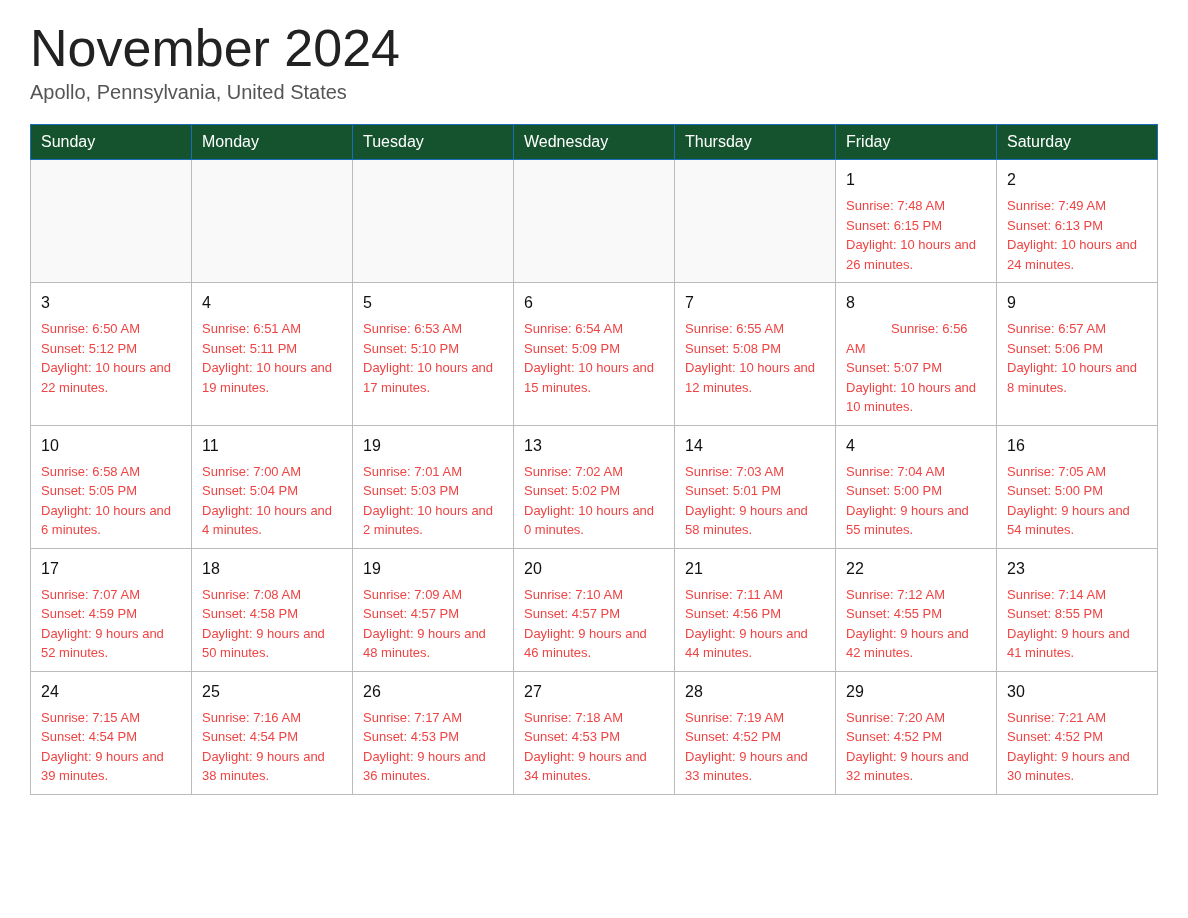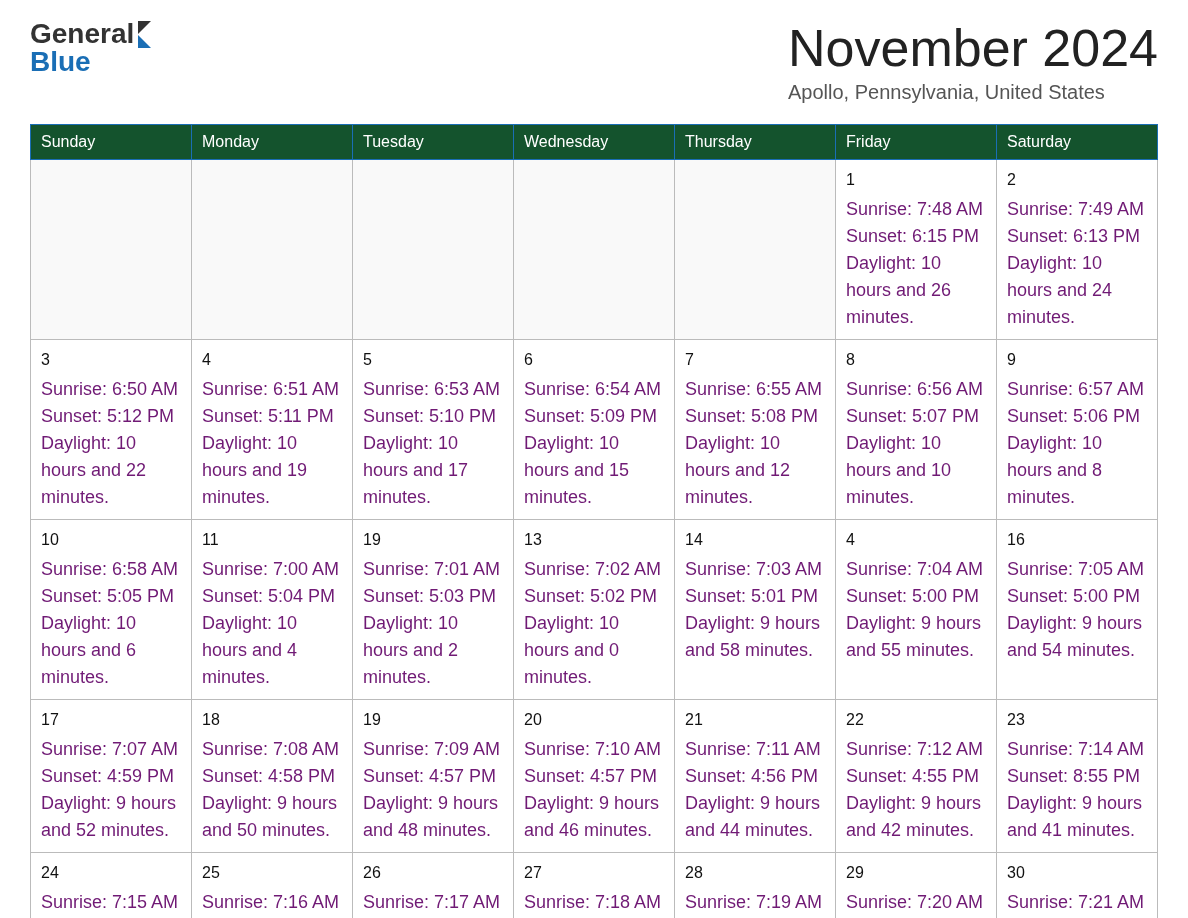--- a/index.html
+++ b/index.html
@@ -74,42 +74,32 @@
       line-height: 1.5;
     }
     .day-number {
       font-size: 16px;
       font-weight: normal;
       display: block;
       margin-bottom: 4px;
       color: #111;
     }
     .day-info {
-      font-size: 18px;
-      color: #701a75;
+      font-size: 13px;
+      color: #ef4444;
       line-height: 1.5;
     }
     .empty-cell {
       background: #f9f9f9;
     }
   </style>
 </head>
 <body>
 
 <div class="header">
-  <div class="logo">
-    <div style="display:flex; align-items:center;">
-      <span class="logo-text-general">General</span>
-      <div style="margin-left:4px; display:flex; flex-direction:column; justify-content:center;">
-        <div style="width:0;height:0;border-left:13px solid #333;border-top:0;border-bottom:13px solid transparent; margin-bottom:1px;"></div>
-        <div style="width:0;height:0;border-left:13px solid #1a6eb5;border-top:13px solid transparent;border-bottom:0;"></div>
-      </div>
-    </div>
-    <span class="logo-text-blue">Blue</span>
-  </div>
   <div class="title-section">
     <div class="month-title">November 2024</div>
     <div class="location">Apollo, Pennsylvania, United States</div>
   </div>
 </div>
 
 <table class="calendar">
   <thead>
     <tr>
     <th>Sunday</th>
@@ -144,21 +134,21 @@
 Daylight: 10 hours and 19 minutes.</span></td>
         <td><span class="day-number">5</span><span class="day-info" style="white-space: pre-line;">Sunrise: 6:53 AM
 Sunset: 5:10 PM
 Daylight: 10 hours and 17 minutes.</span></td>
         <td><span class="day-number">6</span><span class="day-info" style="white-space: pre-line;">Sunrise: 6:54 AM
 Sunset: 5:09 PM
 Daylight: 10 hours and 15 minutes.</span></td>
         <td><span class="day-number">7</span><span class="day-info" style="white-space: pre-line;">Sunrise: 6:55 AM
 Sunset: 5:08 PM
 Daylight: 10 hours and 12 minutes.</span></td>
-        <td><span class="day-number">8</span><span class="day-info" style="white-space: pre-line;">Sunrise: 6:56 AM
+        <td><span class="day-number">8</span><span class="day-info" style="white-space: pre-line; margin-left: 45px;">Sunrise: 6:56 AM
 Sunset: 5:07 PM
 Daylight: 10 hours and 10 minutes.</span></td>
         <td><span class="day-number">9</span><span class="day-info" style="white-space: pre-line;">Sunrise: 6:57 AM
 Sunset: 5:06 PM
 Daylight: 10 hours and 8 minutes.</span></td>
       </tr>
       <tr>
         <td><span class="day-number">10</span><span class="day-info" style="white-space: pre-line;">Sunrise: 6:58 AM
 Sunset: 5:05 PM
 Daylight: 10 hours and 6 minutes.</span></td>

